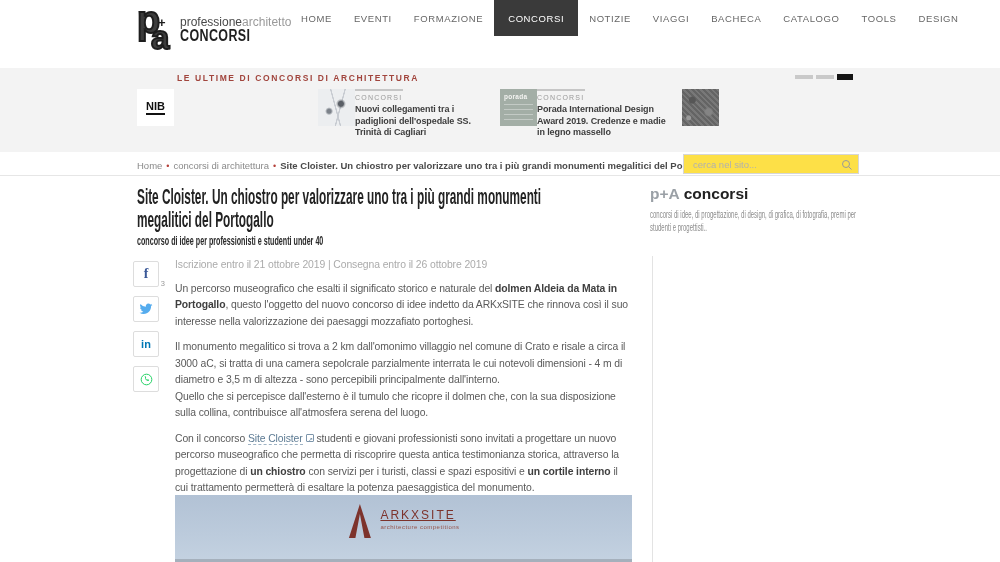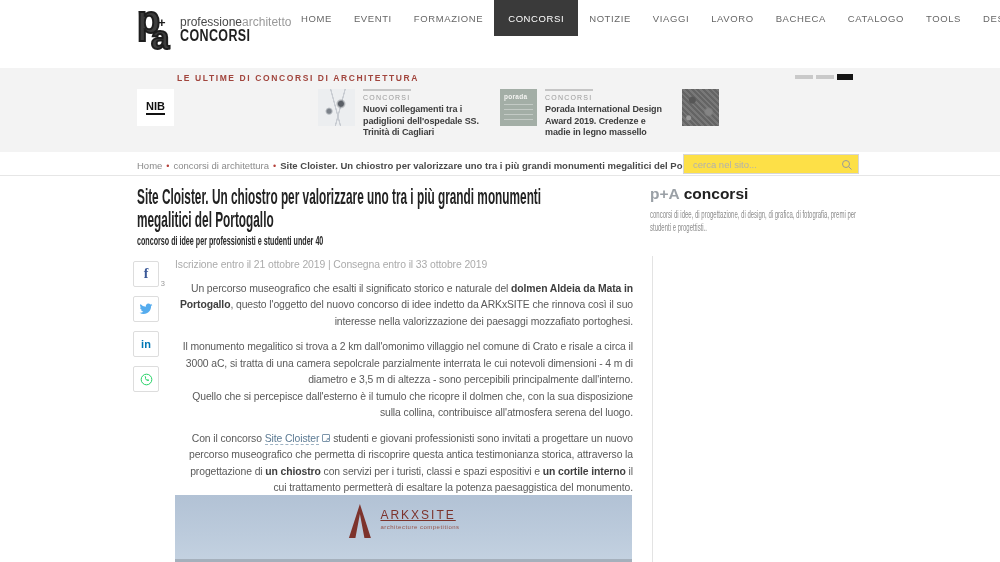--- a/index.html
+++ b/index.html
@@ -19,21 +19,21 @@
   .nav { position:absolute; left:290px; top:0; height:36px; display:flex; align-items:center; }
   .nav-item { height:36px; display:flex; align-items:center; padding:0 11px; font-size:9.5px; letter-spacing:.6px; color:#666; cursor:pointer; white-space:nowrap; }
   .nav-item.active { background:#3a3a3a; color:#fff; padding:0 14px; }
 
   
   .newsband { position:absolute; left:0; top:68px; width:1000px; height:84px; background:#f3f3f3; }
   .news-heading { position:absolute; left:137px; top:5px; font-size:8.5px; font-weight:600; letter-spacing:1.6px; color:#a1453d;padding-left:40px; }
   .pager { position:absolute; left:795px; top:6px; display:flex; align-items:center; gap:3px; cursor:pointer; }
   .pager .pg { width:18px; height:4px; background:#c9c9c9; }
   .pager .pg.dark { width:16px; height:6px; background:#141414; }
-  .card { position:absolute; top:21px; width:172px; display:flex; gap:8px; cursor:pointer; }
+  .card { position:absolute; top:21px; width:172px; display:flex; cursor:pointer; }
   .card-thumb { width:37px; height:37px; flex-shrink:0; overflow:hidden; position:relative; }
   .thumb-nib { background:#fff; display:flex; align-items:center; justify-content:center; }
   .thumb-nib span { font-size:11px; font-weight:800; color:#111; border-bottom:2px solid #111; line-height:1.1; }
   .thumb-sketch { background:#eceef0;
     background-image:radial-gradient(circle at 62% 40%, #5a5f66 0 2.5px, rgba(90,95,102,.45) 3.5px, transparent 5px),
                      radial-gradient(circle at 30% 60%, #7c828a 0 2px, transparent 4px),
                      linear-gradient(75deg, transparent 46%, #c7cbd1 47%, #c7cbd1 49%, transparent 50%),
                      linear-gradient(105deg, transparent 56%, #c7cbd1 57%, #c7cbd1 59%, transparent 60%); }
   .thumb-porada { background:#a3aea6; }
   .thumb-porada .porada-label { position:absolute; left:4px; top:4px; font-size:6.5px; font-weight:bold; color:#f4f4f2; letter-spacing:.3px; }
@@ -65,21 +65,21 @@
   .article-subtitle { position:absolute; left:137px; top:233px; width:500px; font-size:13px; font-weight:bold; color:#2a2a2a; transform:scaleX(.55); transform-origin:0 0; white-space:nowrap; }
 
   .share-col { position:absolute; left:133px; top:261px; width:30px; }
   .share-btn { position:relative; width:26px; height:26px; border:1px solid #ddd; border-radius:2px; background:#fff; margin-bottom:9px; display:flex; align-items:center; justify-content:center; cursor:pointer; }
   .fb-glyph { font-size:14px; font-weight:bold; color:#3b5998; font-family:"Liberation Serif", serif; }
   .li-glyph { font-size:11px; font-weight:bold; color:#0077b5; }
   .share-count { position:absolute; right:-7px; bottom:-2px; font-size:7.5px; color:#999; }
 
   .article-body { position:absolute; left:175px; top:257px; width:458px; font-size:10.4px; line-height:16.5px; color:#5a5a5a; letter-spacing:-.1px; }
   .deadline { color:#ababab; margin-bottom:7px; }
-  .article-body p { margin-bottom:9px;text-align:right; }
+  .article-body p { margin-bottom:9px; }
   .seg-bold { font-weight:bold; color:#3f3f3f; }
   .seg-link { color:#5c7a93; border-bottom:1px dashed #9fb3c4; cursor:pointer; }
   .ext-icon { display:inline-block; width:8px; height:8px; border:1px solid #7d96ab; border-radius:1px; margin-left:3px; position:relative; top:0; }
   .ext-icon::after { content:"\2197"; position:absolute; left:0.5px; top:-3px; font-size:7px; color:#7d96ab; }
 
   .hero { position:absolute; left:175px; top:495px; width:457px; height:67px; background:linear-gradient(180deg,#b2c2d5 0%, #bccbdc 60%, #c4d2e1 100%); overflow:hidden; }
   .hero-strip { position:absolute; left:0; bottom:0; width:100%; height:3px; background:rgba(110,115,120,.35); }
   .hero-logo { position:absolute; left:50%; top:9px; transform:translateX(-50%); display:flex; gap:9px; align-items:flex-start; }
   .ark-mark { width:24px; height:34px; }
   .ark-text { padding-top:4px; }
@@ -107,21 +107,20 @@
     <div class="brand"><span class="b1">professione</span><span class="b2">architetto</span></div>
     <div class="logo-section">CONCORSI</div>
 
     <div class="nav">
       <div class="nav-item">HOME</div>
       <div class="nav-item">EVENTI</div>
       <div class="nav-item">FORMAZIONE</div>
       <div class="nav-item active">CONCORSI</div>
       <div class="nav-item">NOTIZIE</div>
       <div class="nav-item">VIAGGI</div>
-      <div class="nav-item">LAVORO</div>
       <div class="nav-item">BACHECA</div>
       <div class="nav-item">CATALOGO</div>
       <div class="nav-item">TOOLS</div>
       <div class="nav-item">DESIGN</div>
     </div>
   </div>
 
   <div class="newsband">
     <div class="news-heading">LE ULTIME DI CONCORSI DI ARCHITETTURA</div>
     <div class="pager">
@@ -193,21 +192,21 @@
     </div>
     <div class="share-btn">
       <svg width="15" height="15" viewBox="0 0 24 24" fill="none">
           <circle cx="12" cy="12" r="8.5" stroke="#25d366" stroke-width="1.6"></circle>
           <path d="M9 7.5c.3-.8 1.5-.9 1.8-.2l.6 1.2c.2.4 0 .8-.3 1.1l-.5.4c.4 1 1.3 1.9 2.3 2.4l.5-.5c.3-.3.8-.4 1.1-.2l1.2.7c.7.4.5 1.5-.3 1.7-1 .3-2.6 0-4.2-1.5s-1.6-3.1-1.5-4.2z" fill="#25d366"></path>
         </svg>
     </div>
   </div>
 
   <div class="article-body">
-    <div class="deadline">Iscrizione entro il 21 ottobre 2019 | Consegna entro il 33 ottobre 2019</div>
+    <div class="deadline">Iscrizione entro il 21 ottobre 2019 | Consegna entro il 26 ottobre 2019</div>
     <p><span>Un percorso museografico che esalti il significato storico e naturale del </span><span class="seg-bold">dolmen Aldeia da Mata in Portogallo</span><span>, questo l'oggetto del nuovo concorso di idee indetto da ARKxSITE che rinnova così il suo interesse nella valorizzazione dei paesaggi mozzafiato portoghesi.</span></p>
     <p><span>Il monumento megalitico si trova a 2 km dall'omonimo villaggio nel comune di Crato e risale a circa il 3000 aC, si tratta di una camera sepolcrale parzialmente interrata le cui notevoli dimensioni - 4 m di diametro e 3,5 m di altezza - sono percepibili principalmente dall'interno.</span><br><span>Quello che si percepisce dall'esterno è il tumulo che ricopre il dolmen che, con la sua disposizione sulla collina, contribuisce all'atmosfera serena del luogo.</span></p>
     <p><span>Con il concorso </span><span class="seg-link">Site Cloister</span><span class="ext-icon"></span><span> studenti e giovani professionisti sono invitati a progettare un nuovo percorso museografico che permetta di riscoprire questa antica testimonianza storica, attraverso la progettazione di </span><span class="seg-bold">un chiostro</span><span> con servizi per i turisti, classi e spazi espositivi e </span><span class="seg-bold">un cortile interno</span><span> il cui trattamento permetterà di esaltare la potenza paesaggistica del monumento.</span></p>
   </div>
 
   <div class="hero">
     <div class="hero-logo">
       <svg class="ark-mark" viewBox="0 0 22 34">
           <polygon points="11,0 0,34 6.5,34 11,10 15.5,34 22,34" fill="#7d332c"></polygon>
         </svg>

